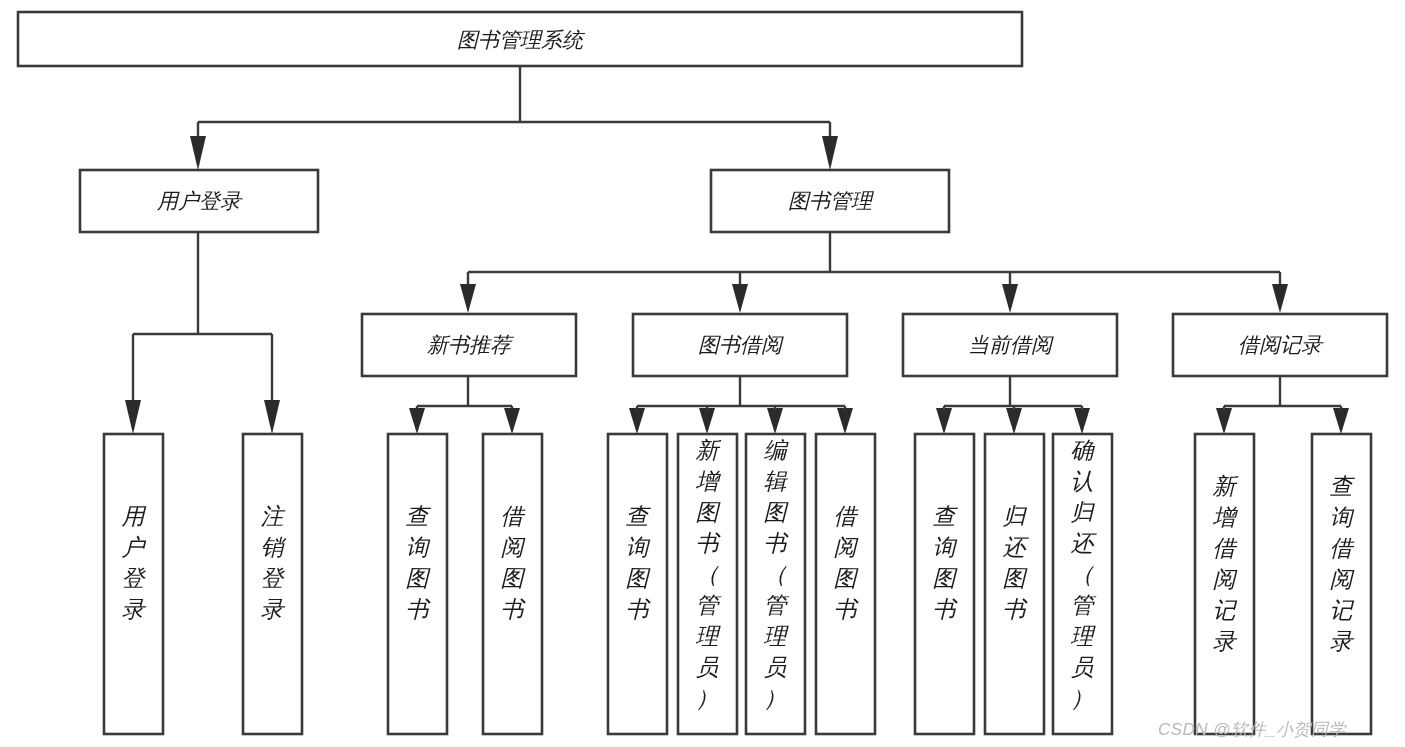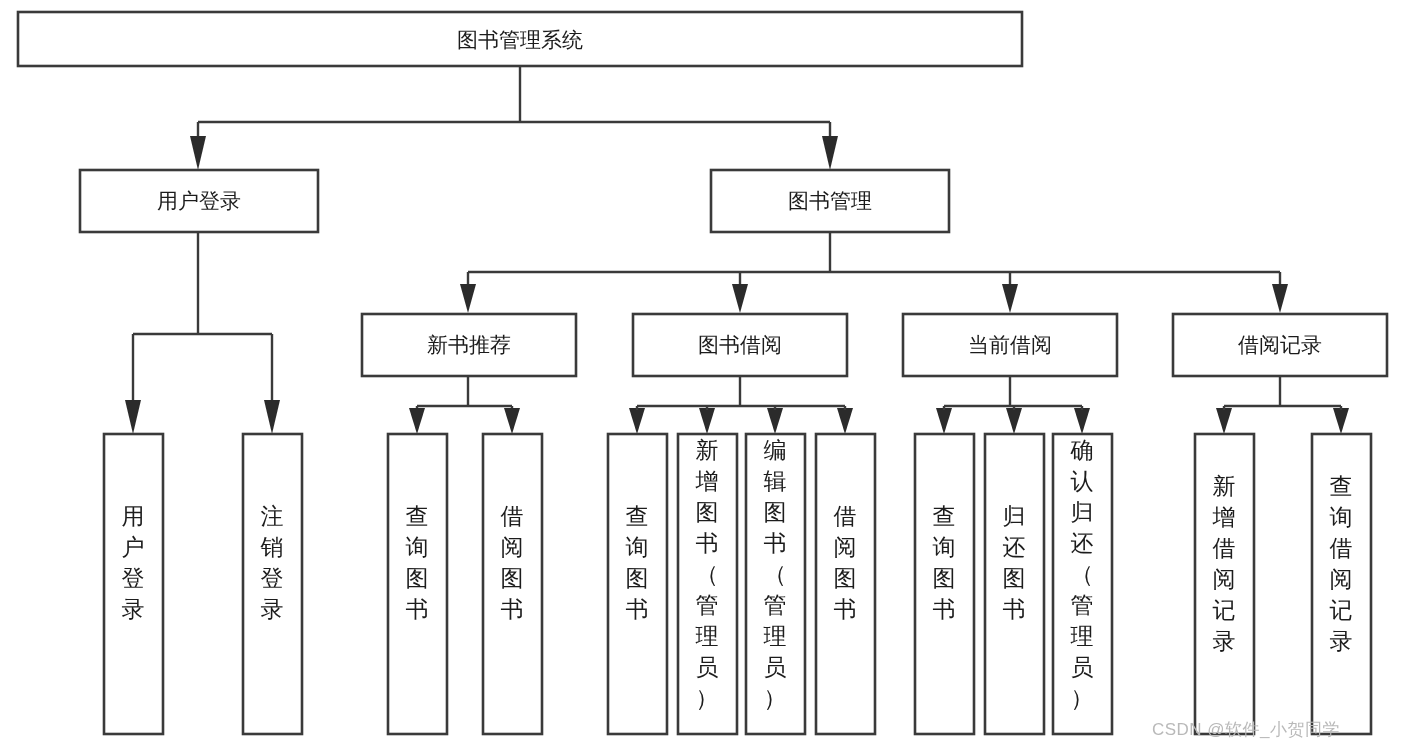--- a/index.html
+++ b/index.html
@@ -11,20 +11,21 @@
     width: 1405px;
     height: 747px;
     font-family: "Liberation Sans", "DejaVu Sans", sans-serif;
     overflow: hidden;
     position: relative;
   }
   #diagram-root {
     position: relative;
     width: 1354px;
     height: 747px;
+    font-style: italic;
   }
   svg#flowchart {
     position: absolute;
     top: 0;
     left: 0;
     width: 1405px;
     height: 747px;
     display: block;
   }
   .node-rect {
@@ -52,21 +53,21 @@
   }
   .node-label-vertical {
     font-family: "Liberation Sans", "DejaVu Sans", sans-serif;
     fill: #1c1c1c;
     font-size: 23px;
     text-anchor: middle;
     white-space: pre;
   }
   .watermark {
     position: absolute;
-    right: 14px;
+    right: 8px;
     bottom: 6px;
     font-family: "Liberation Sans", "DejaVu Sans", sans-serif;
     font-size: 17px;
     color: #b9b9b9;
     letter-spacing: 0.5px;
     pointer-events: none;
     user-select: none;
   }
 </style>
 </head>

